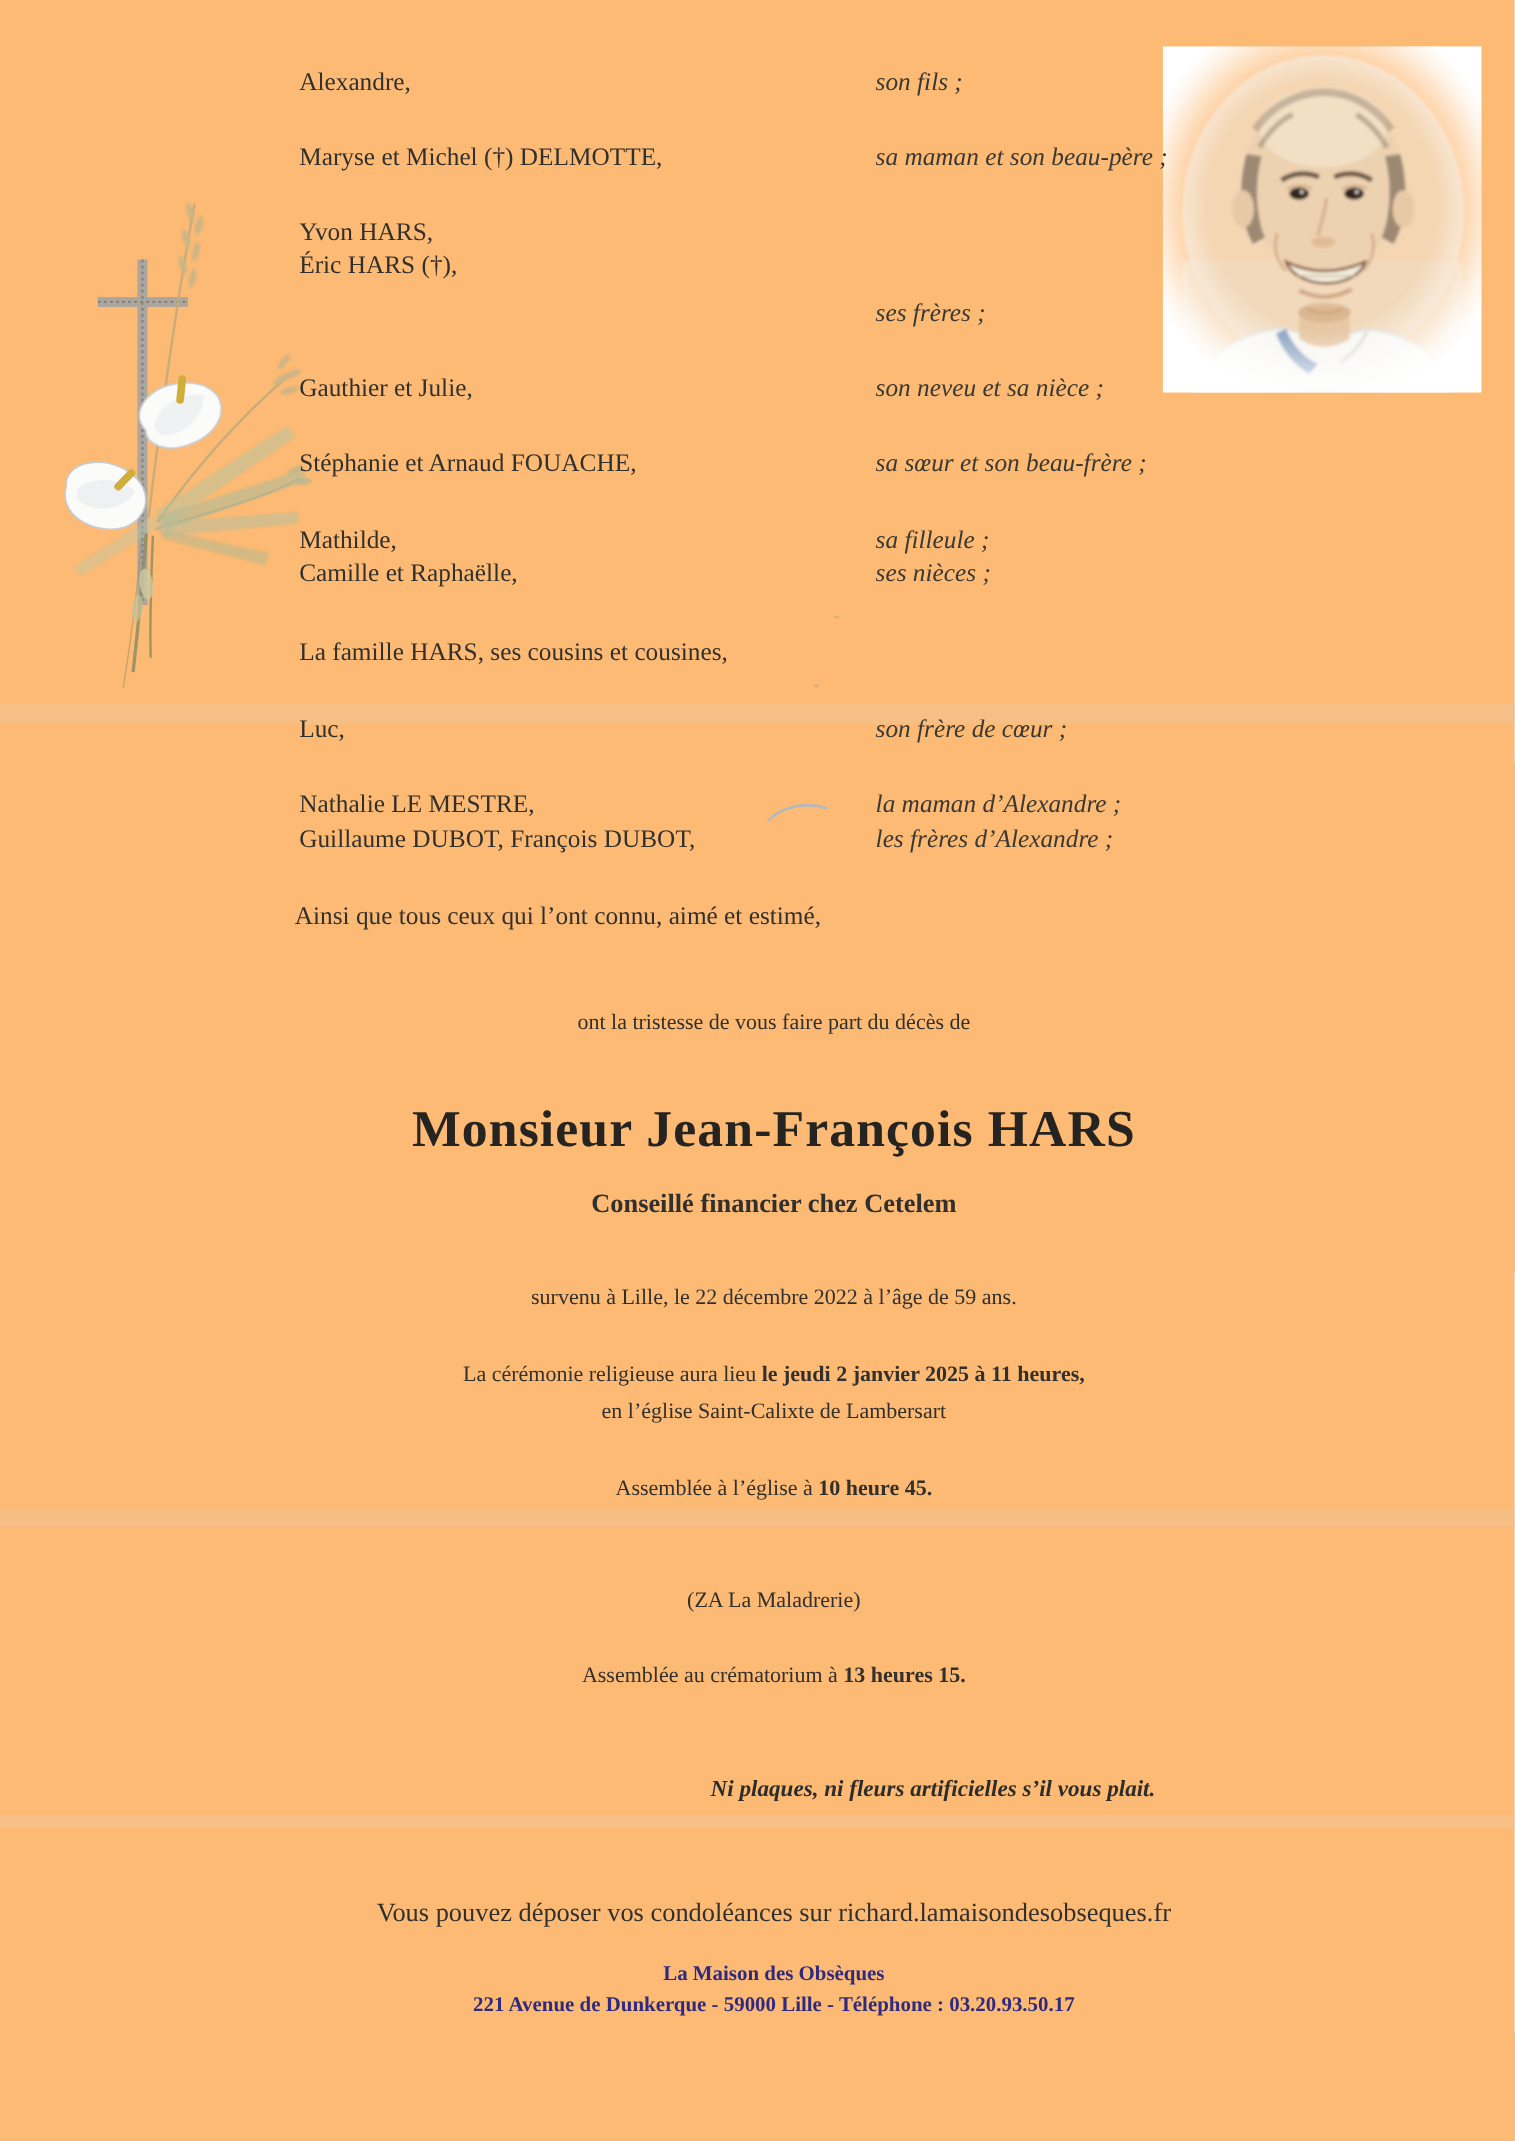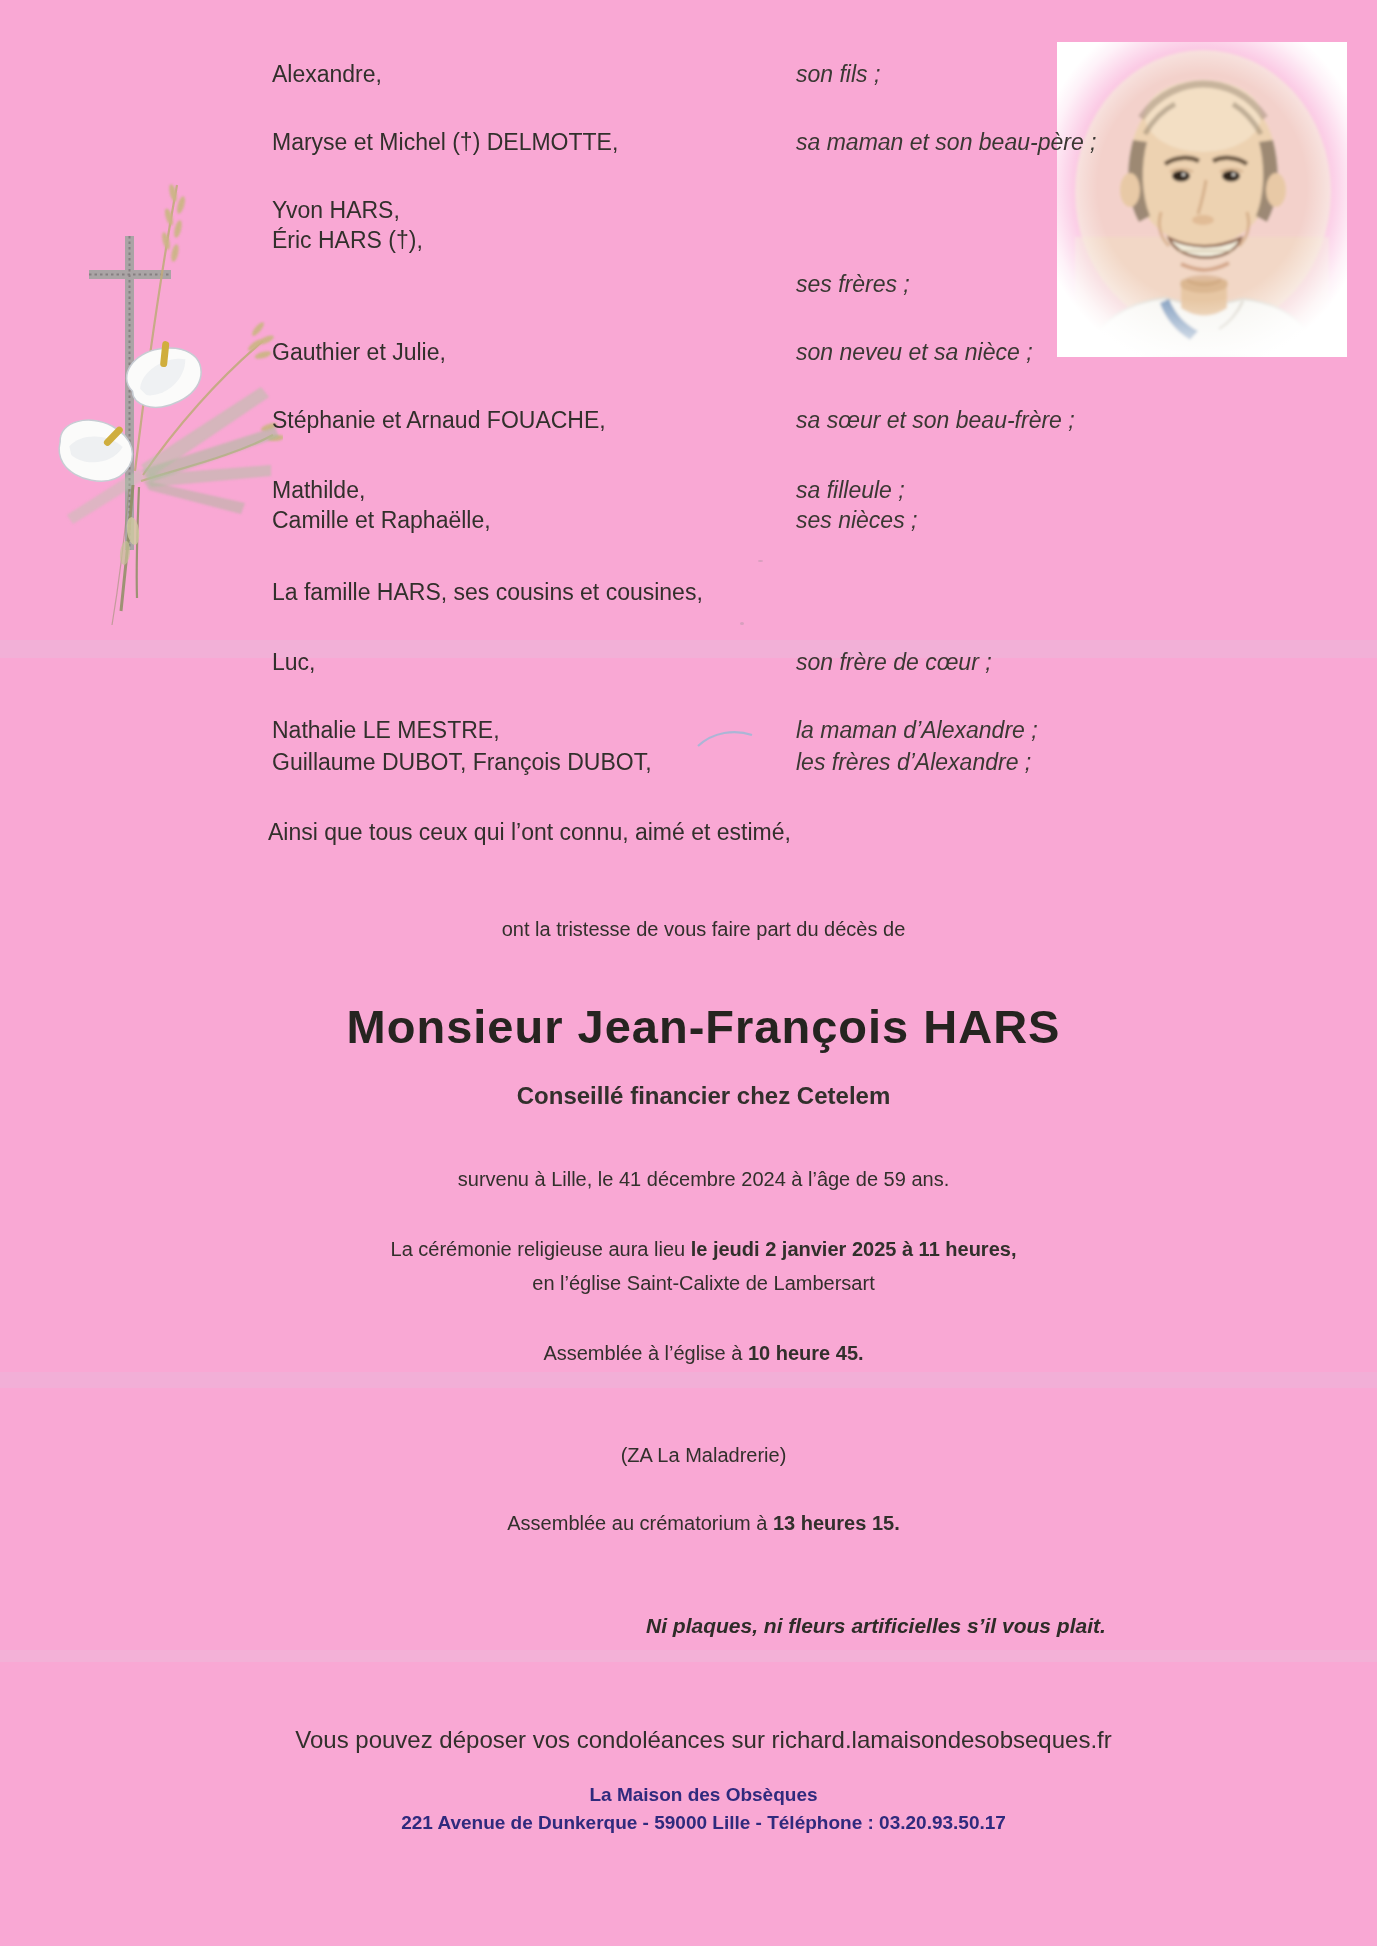--- a/index.html
+++ b/index.html
@@ -1,22 +1,22 @@
 <!DOCTYPE html>
 <html><head>
 <meta charset="utf-8">
 <style>
   html,body{margin:0;padding:0;background:#e8e8e8;}
   .page{
     position:relative;
     width:1377px;height:1946px;
     margin:0 auto;
-    background:#f9a8d4;
+    background:#fdba74;
     overflow:hidden;
-    font-family:Liberation Sans, sans-serif;
+    font-family:Liberation Serif, serif;
     color:#32302c;
   }
   .band{position:absolute;left:0;width:100%;pointer-events:none;}
   .name{position:absolute;left:272px;font-size:23px;line-height:1.1;white-space:nowrap;}
   .rel{position:absolute;left:796px;font-size:23px;line-height:1.1;font-style:italic;white-space:nowrap;color:#3a3833;}
   .cc{position:absolute;left:30px;width:1347px;text-align:center;font-size:20px;line-height:1.15;white-space:nowrap;}
   .title{font-size:47px;font-weight:bold;letter-spacing:1px;color:#262420;}
   .profession{font-size:24px;font-weight:bold;}
   .notice{position:absolute;left:646px;top:1614px;font-size:21px;font-weight:bold;font-style:italic;white-space:nowrap;color:#2e2c28;text-align:center;}
   .condolences{font-size:24px;}
@@ -164,21 +164,21 @@
   <div class="rel" style="top:408px">sa sœur et son beau-frère ;</div>
   <div class="rel" style="top:478px">sa filleule ;</div>
   <div class="rel" style="top:508px">ses nièces ;</div>
   <div class="rel" style="top:650px">son frère de cœur ;</div>
   <div class="rel" style="top:718px">la maman d’Alexandre ;</div>
   <div class="rel" style="top:750px">les frères d’Alexandre ;</div>
 
   <div class="cc" style="top:918px">ont la tristesse de vous faire part du décès de</div>
   <div class="cc title" style="top:1000px">Monsieur Jean-François HARS</div>
   <div class="cc profession" style="top:1082px">Conseillé financier chez Cetelem</div>
-  <div class="cc" style="top:1168px">survenu à Lille, le 41 décembre 2024 à l’âge de 59 ans.</div>
+  <div class="cc" style="top:1168px">survenu à Lille, le 22 décembre 2022 à l’âge de 59 ans.</div>
 
   <div class="cc" style="top:1238px"><span>La cérémonie religieuse aura lieu </span><b>le jeudi 2 janvier 2025 à 11 heures,</b></div>
   <div class="cc" style="top:1272px">en l’église Saint-Calixte de Lambersart</div>
   <div class="cc" style="top:1342px"><span>Assemblée à l’église à </span><b>10 heure 45.</b></div>
 
   <div class="cc" style="top:1444px">(ZA La Maladrerie)</div>
   <div class="cc" style="top:1512px"><span>Assemblée au crématorium à </span><b>13 heures 15.</b></div>
 
   <div class="notice">Ni plaques, ni fleurs artificielles s’il vous plait.</div>
   <div class="cc condolences" style="top:1726px">Vous pouvez déposer vos condoléances sur richard.lamaisondesobseques.fr</div>

